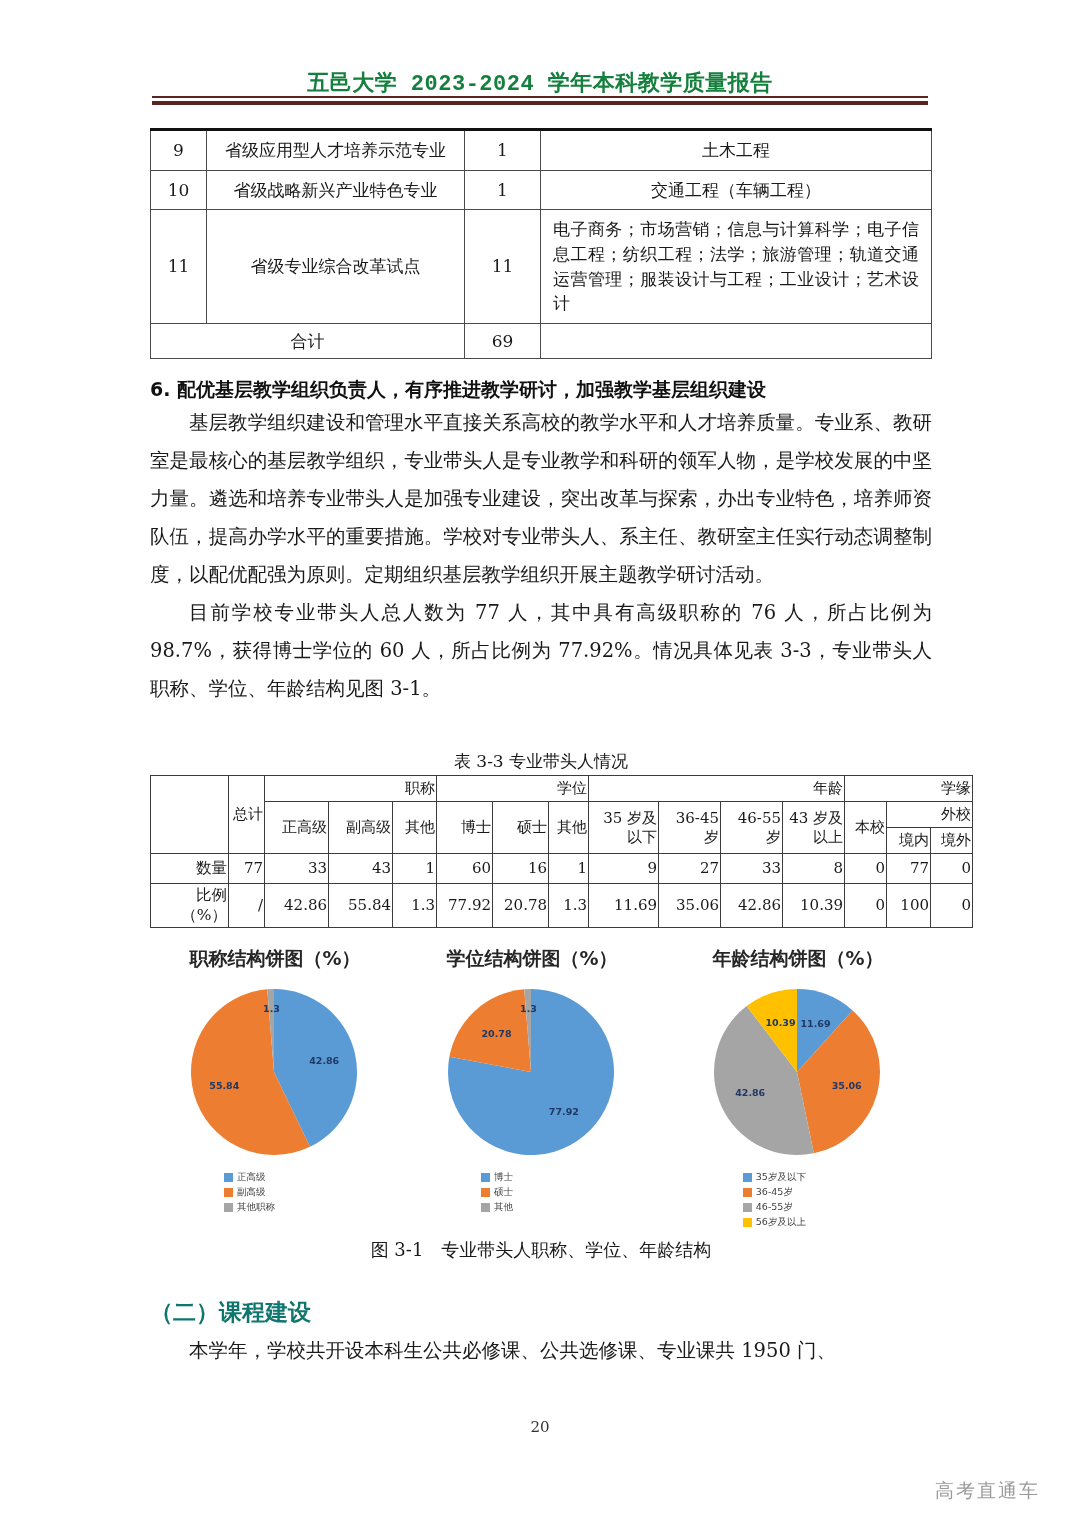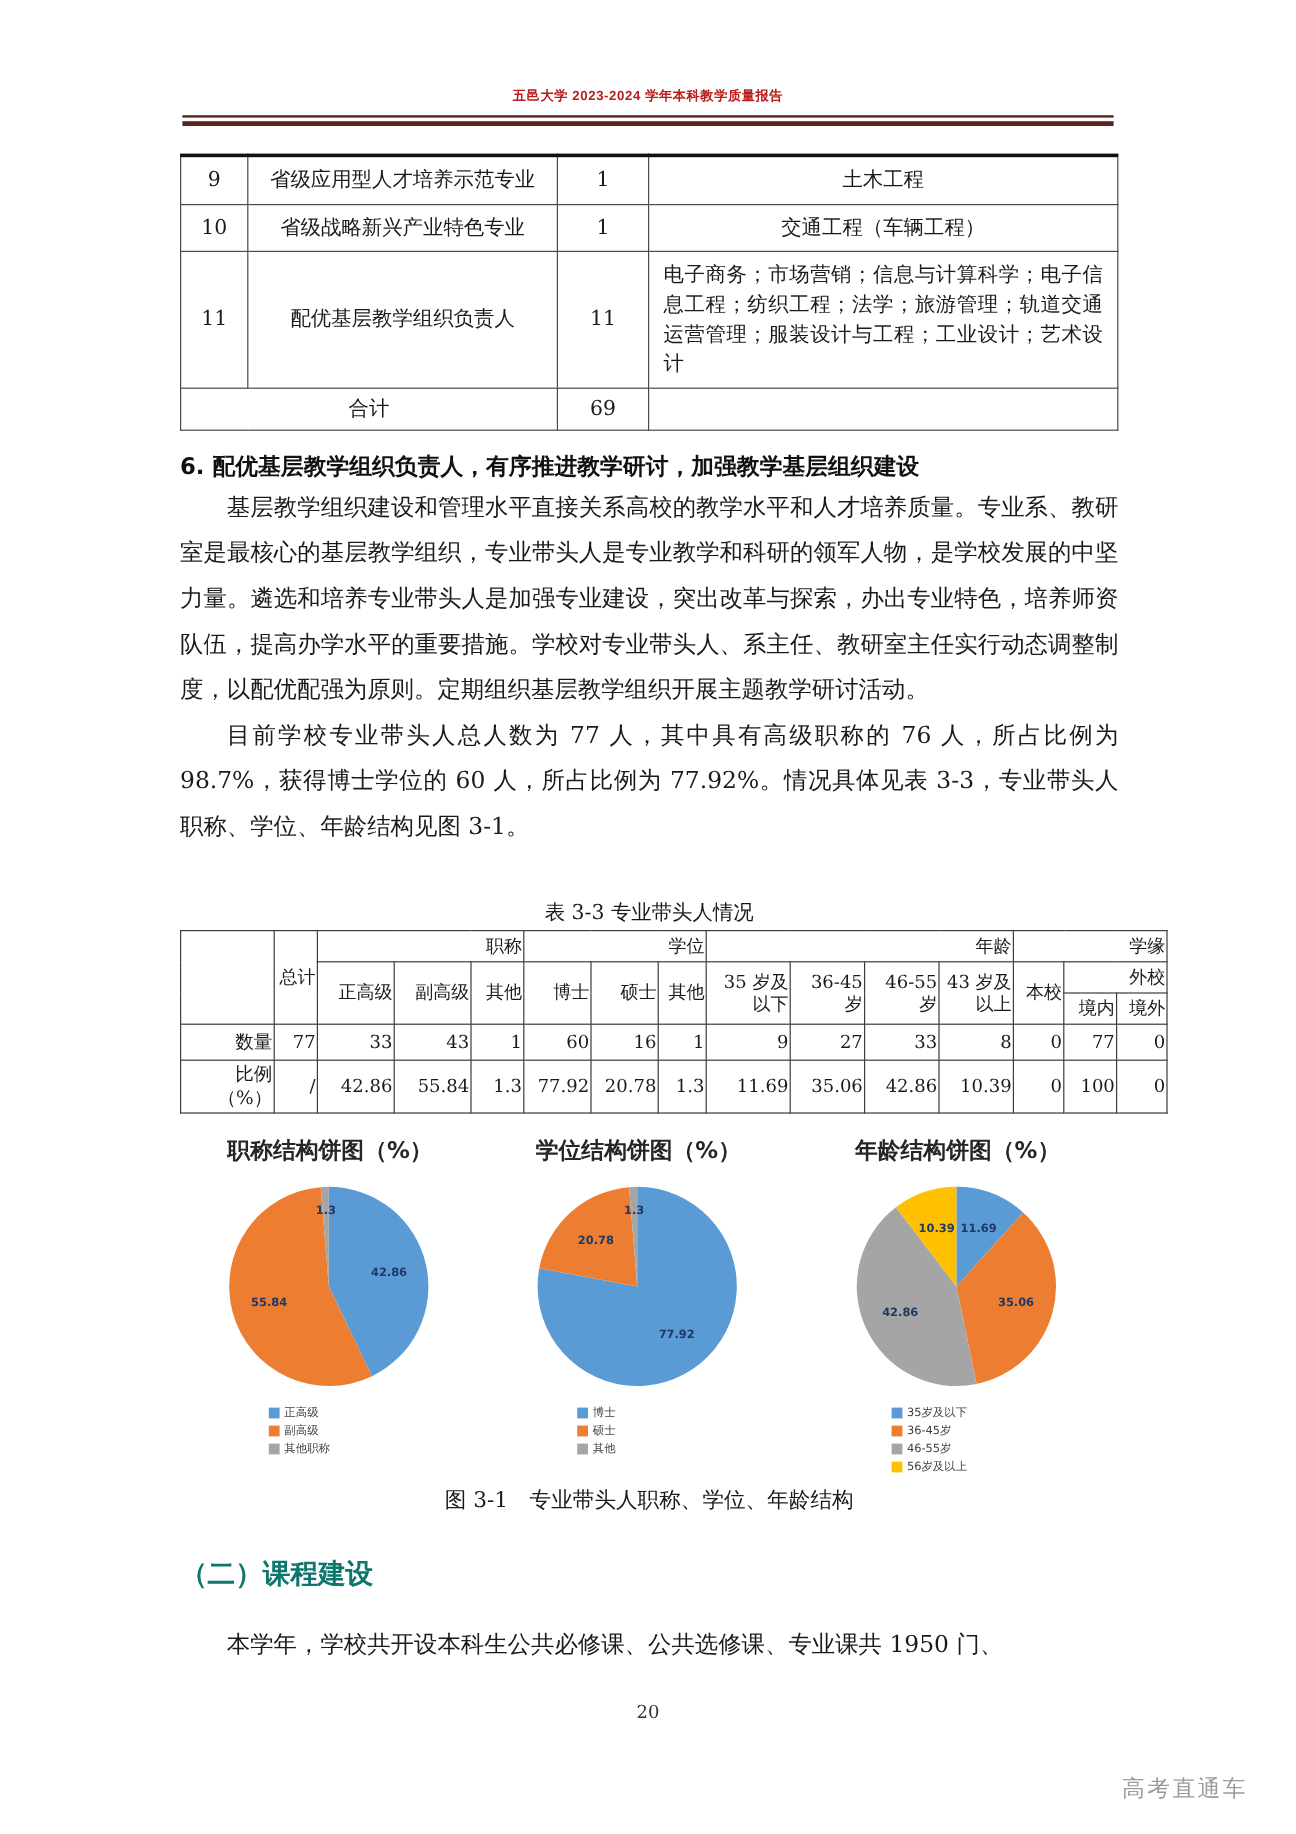--- a/index.html
+++ b/index.html
@@ -11,25 +11,25 @@
     overflow: hidden;
   }
   .page { position: relative; width: 1080px; height: 1528px; background: #fff; }
 
   
   .doc-header {
     position: absolute; left: 0; right: 0; top: 68px;
     text-align: center;
   }
   .doc-header .htext {
-    font-family: Liberation Sans, sans-serif;
+    font-family: Liberation Mono, monospace;
     font-weight: bold;
-    font-size: 11px;
+    font-size: 22px;
     letter-spacing: .5px;
-    color: #b91c1c;
+    color: #15803d;
   }
   .header-rule {
     position: absolute; left: 152px; right: 152px; top: 96px;
     height: 9px;
     border-top: 2px solid #5a2420;
     border-bottom: 4px solid #5a2420;
     background: #ffffff;
   }
 
   
@@ -168,21 +168,21 @@
             <td class="c-list center">土木工程</td>
           </tr>
           <tr>
             <td class="c-idx">10</td>
             <td class="c-name">省级战略新兴产业特色专业</td>
             <td class="c-count">1</td>
             <td class="c-list center">交通工程（车辆工程）</td>
           </tr>
           <tr>
             <td class="c-idx">11</td>
-            <td class="c-name">配优基层教学组织负责人</td>
+            <td class="c-name">省级专业综合改革试点</td>
             <td class="c-count">11</td>
             <td class="c-list">电子商务；市场营销；信息与计算科学；电子信息工程；纺织工程；法学；旅游管理；轨道交通运营管理；服装设计与工程；工业设计；艺术设计</td>
           </tr>
           <tr>
             <td colspan="2">合计</td>
             <td class="c-count">69</td>
             <td></td>
           </tr>
         </tbody>
     </table>
@@ -372,18 +372,18 @@
         </div>
       </div>
   </div>
 
   <div class="col" style="top:1238px;">
     <div class="fig-caption">图 3-1　专业带头人职称、学位、年龄结构</div>
   </div>
 
   <div class="col" style="top:1295px;">
     <div class="h-sub">（二）课程建设</div>
-    <p class="body" style="margin-top:22px;">本学年，学校共开设本科生公共必修课、公共选修课、专业课共 1950 门、</p>
+    <p class="body" style="margin-top:2px;">本学年，学校共开设本科生公共必修课、公共选修课、专业课共 1950 门、</p>
   </div>
 
   <div class="page-num">20</div>
   <div class="watermark">高考直通车</div>
 </div>
 
 </body></html>

